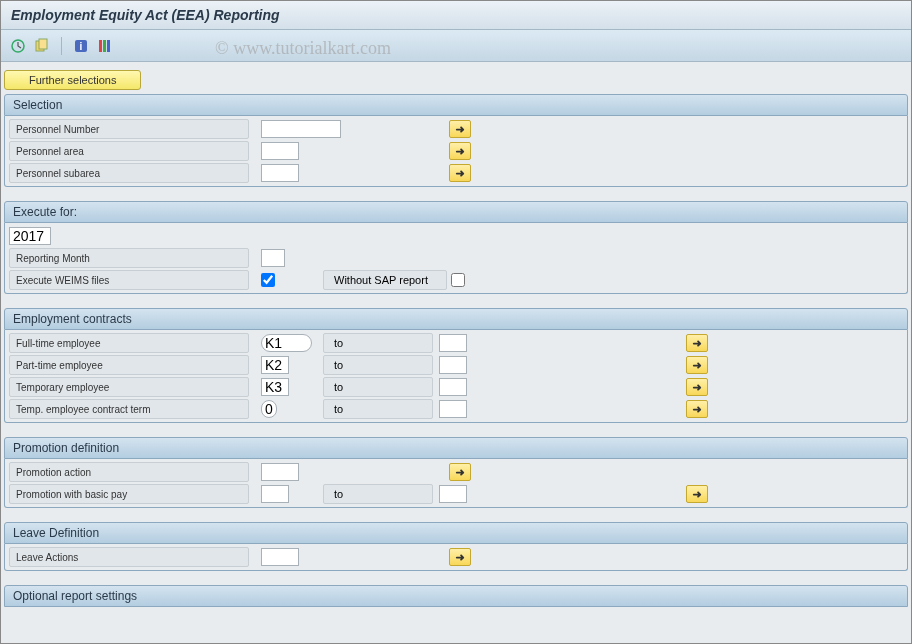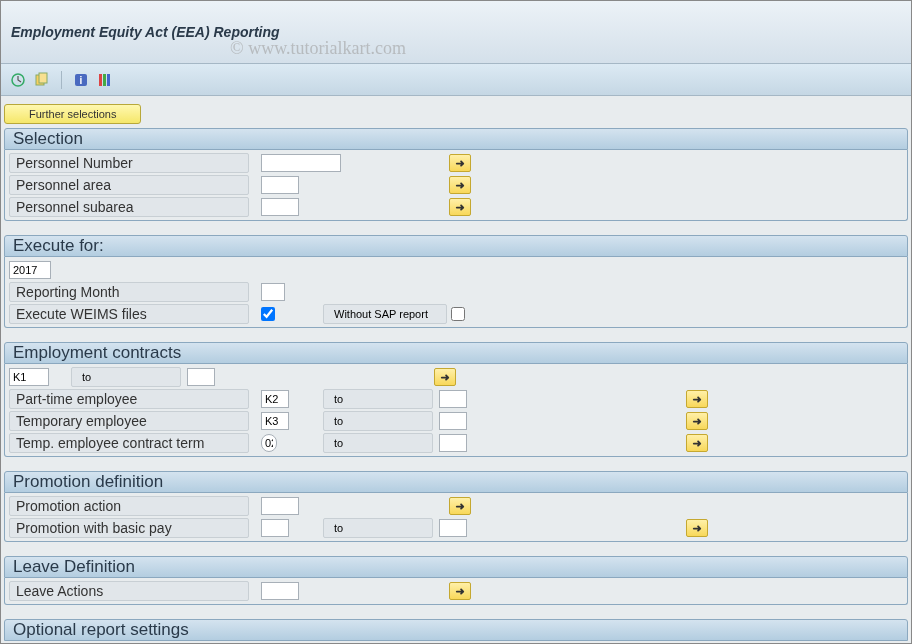--- a/index.html
+++ b/index.html
@@ -12,21 +12,21 @@
       font-size: 11px;
       background: #e8ecee;
       width: 912px;
       height: 644px;
       overflow: hidden;
       border: 1px solid #888;
     }
     .title-bar {
       background: linear-gradient(to bottom, #ecf2f7, #d4e0ea);
       border-bottom: 1px solid #a5b7c5;
-      padding: 23px 10px;
+      padding: 6px 10px;
       font-size: 14px;
       font-style: italic;
       font-weight: bold;
       color: #2a3a4a;
     }
     .toolbar {
       background: linear-gradient(to bottom, #dceaf4, #c5d7e4);
       border-bottom: 1px solid #a5b7c5;
       padding: 4px 8px;
       display: flex;
@@ -44,21 +44,21 @@
     }
     .toolbar-sep {
       width: 1px;
       height: 18px;
       background: #a5b7c5;
       margin: 0 4px;
     }
     .watermark {
       position: absolute;
       top: 38px;
-      left: 230px;
+      left: 215px;
       color: rgba(160,160,160,0.6);
       font-size: 18px;
       pointer-events: none;
       font-family: "Times New Roman", serif;
       z-index: 50;
     }
     .content {
       padding: 8px 3px;
       background: #e8ecee;
     }
@@ -74,21 +74,21 @@
     }
     .panel {
       margin-bottom: 14px;
     }
     .panel-header {
       background: linear-gradient(to bottom, #d4e3ef, #b3cde0);
       border: 1px solid #8ba8bf;
       border-radius: 3px 3px 0 0;
       padding: 2px 8px;
       color: #2a3a4a;
-      font-size: 17px;
+      font-size: 12px;
       line-height: 16px;
     }
     .panel-body {
       border: 1px solid #8ba8bf;
       border-top: none;
       background: #e8ecee;
       padding: 2px 4px;
       border-radius: 0 0 3px 3px;
     }
     .row {
@@ -96,33 +96,33 @@
       align-items: center;
       height: 22px;
     }
     .label-cell {
       background: #e1e6ea;
       border: 1px solid #c8cfd4;
       border-radius: 2px;
       padding: 2px 6px;
       width: 240px;
       height: 20px;
-      font-size: 14px;
+      font-size: 10px;
       color: #333;
       display: flex;
       align-items: center;
       margin-right: 4px;
     }
     .input-sm {
       width: 38px;
       height: 18px;
       border: 1px solid #a8b0b8;
       background: #fff;
       padding: 0 3px;
-      font-size: 11px;
+      font-size: 14px;
     }
     .input-md {
       width: 80px;
       height: 18px;
       border: 1px solid #a8b0b8;
       background: #fff;
       padding: 0 3px;
       font-size: 11px;
     }
     .checkbox {
@@ -275,22 +275,25 @@
         <input type="checkbox" class="checkbox" style="">
       </div>
     </div>
   </div>
 
   
   <div class="panel">
     <div class="panel-header">Employment contracts</div>
     <div class="panel-body">
       <div class="row">
-        <div class="field-col2">
-            <input class="input-sm" style="width: 40px;" value="K1">
+        <div class="field-col1">
+            <div class="label-cell">Full-time employee</div>
+          </div>
+        <div class="field-col2">
+            <input class="input-sm" style="width: 51px; border-radius: 9px;" value="K1">
           </div>
         <div class="field-tocol">
             <div class="to-label-wrap">to</div>
           </div>
         <div class="field-col3">
             <input class="input-sm" style="width: 28px;" value="">
           </div>
         <div class="spacer-185"></div>
         <span class="help-btn">
             <span class="arrow-icon">➜</span>

